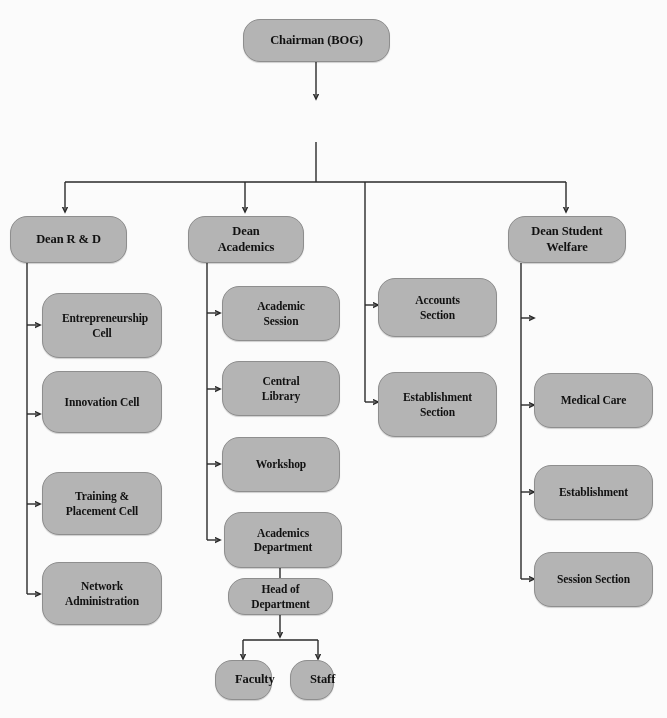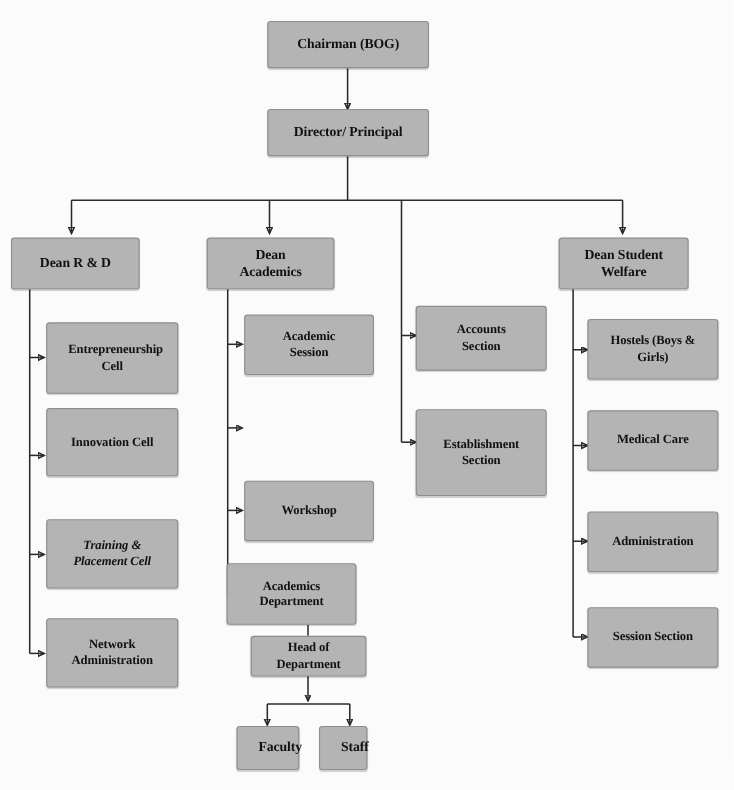--- a/index.html
+++ b/index.html
@@ -15,21 +15,21 @@
     width: 667px;
     height: 718px;
     background: #fbfbfb;
     overflow: hidden;
   }
   .node {
     position: absolute;
     box-sizing: border-box;
     background: #b4b4b4;
     border: 1px solid #8e8e8e;
-    border-radius: 3px;
+    border-radius: 17px;
     display: flex;
     align-items: center;
     justify-content: center;
     text-align: center;
     color: #111111;
     font-weight: bold;
     font-size: 12.5px;
     line-height: 1.25;
     padding: 2px 19px;
     letter-spacing: -0.1px;
@@ -106,23 +106,20 @@
     <line x1="280" y1="614" x2="280" y2="637" marker-end="url(#arrow)"></line>
     <line x1="243" y1="640" x2="318" y2="640"></line>
     <line x1="243" y1="640" x2="243" y2="659" marker-end="url(#arrow)"></line>
     <line x1="318" y1="640" x2="318" y2="659" marker-end="url(#arrow)"></line>
   </svg>
 
   <div class="node" style="left:243px; top:19px; width:147px; height:43px;">
     <span class="label">Chairman (BOG)</span>
   </div>
 
-  <div class="node" style="left:243px; top:99px; width:147px; height:43px;">
-    <span class="label">Director/ Principal</span>
-  </div>
 
   <div class="node" style="left:10px; top:216px; width:117px; height:47px;">
     <span class="label">Dean R &amp; D</span>
   </div>
 
   <div class="node" style="left:188px; top:216px; width:116px; height:47px;">
     <span class="label">Dean Academics</span>
   </div>
 
   <div class="node small-text" style="left:42px; top:293px; width:120px; height:65px;">
@@ -130,70 +127,70 @@
   </div>
 
   <div class="node" style="left:508px; top:216px; width:118px; height:47px;">
     <span class="label">Dean Student Welfare</span>
   </div>
 
   <div class="node small-text" style="left:42px; top:371px; width:120px; height:62px;">
     <span class="label">Innovation Cell</span>
   </div>
 
-  <div class="node small-text" style="left:42px; top:472px; width:120px; height:63px;font-style:italic;">
+  <div class="node small-text" style="left:42px; top:472px; width:120px; height:63px;">
     <span class="label">Training &amp; Placement Cell</span>
   </div>
 
   <div class="node small-text" style="left:42px; top:562px; width:120px; height:63px;">
     <span class="label">Network Administration</span>
   </div>
 
   <div class="node small-text" style="left:222px; top:286px; width:118px; height:55px;">
     <span class="label">Academic Session</span>
   </div>
 
+  <div class="node small-text" style="left:222px; top:361px; width:118px; height:55px;">
+    <span class="label">Central Library</span>
+  </div>
 
   <div class="node small-text" style="left:222px; top:437px; width:118px; height:55px;justify-content:flex-end;">
     <span class="label">Workshop</span>
   </div>
 
-  <div class="node small-text" style="left:206px; top:512px; width:118px; height:56px;">
+  <div class="node small-text" style="left:224px; top:512px; width:118px; height:56px;">
     <span class="label">Academics Department</span>
   </div>
 
   <div class="node small-text" style="left:228px; top:578px; width:105px; height:37px;">
     <span class="label">Head of Department</span>
   </div>
 
   <div class="node" style="left:215px; top:660px; width:57px; height:40px;">
     <span class="label">Faculty</span>
   </div>
 
   <div class="node" style="left:290px; top:660px; width:44px; height:40px;">
     <span class="label">Staff</span>
   </div>
 
   <div class="node small-text" style="left:378px; top:278px; width:119px; height:59px;align-items:center;">
     <span class="label">Accounts Section</span>
   </div>
 
-  <div class="node small-text" style="left:378px; top:372px; width:119px; height:79px;text-align:center;">
+  <div class="node small-text" style="left:378px; top:372px; width:119px; height:65px;text-align:center;">
     <span class="label">Establishment Section</span>
   </div>
 
-  <div class="node small-text" style="left:534px; top:290px; width:119px; height:55px;">
-    <span class="label">Hostels (Boys &amp; Girls)</span>
-  </div>
 
   <div class="node small-text" style="left:534px; top:373px; width:119px; height:55px;">
     <span class="label">Medical Care</span>
   </div>
 
   <div class="node small-text" style="left:534px; top:465px; width:119px; height:55px;">
-    <span class="label">Administration</span>
+    <span class="label">Establishment</span>
   </div>
 
   <div class="node small-text" style="left:534px; top:552px; width:119px; height:55px;">
     <span class="label">Session Section</span>
   </div>
 
 </div>
 
 </body></html>

